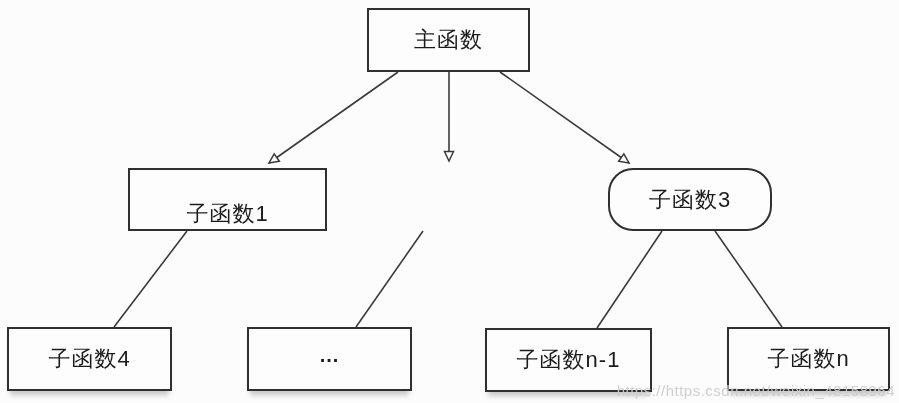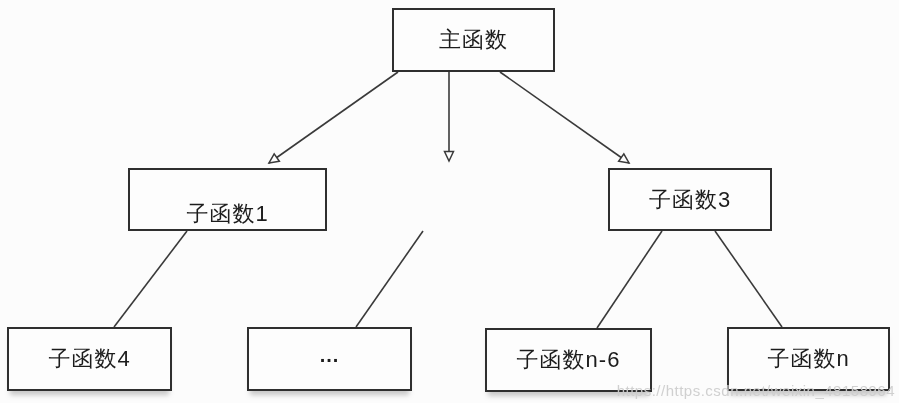--- a/index.html
+++ b/index.html
@@ -72,43 +72,43 @@
       <line x1="398" y1="72" x2="269" y2="163" marker-end="url(#arrowOpen)"></line>
       <line x1="449" y1="72" x2="449" y2="161" marker-end="url(#arrowOpen)"></line>
       <line x1="500" y1="72" x2="629" y2="163" marker-end="url(#arrowOpen)"></line>
       <line x1="187" y1="231" x2="114" y2="327"></line>
       <line x1="423" y1="231" x2="356" y2="327"></line>
       <line x1="662" y1="231" x2="597" y2="328"></line>
       <line x1="715" y1="231" x2="782" y2="327"></line>
     </g>
   </svg>
 
-  <div class="node" style="left:367px; top:8px; width:163px; height:64px;margin-left:25px;">
+  <div class="node" style="left:367px; top:8px; width:163px; height:64px;">
     <span class="node-label">主函数</span>
   </div>
 
   <div class="node" style="left:128px; top:168px; width:199px; height:63px;align-items:flex-end;">
     <span class="node-label">子函数1</span>
   </div>
 
 
-  <div class="node" style="left:608px; top:168px; width:164px; height:63px;">
+  <div class="node" style="left:608px; top:168px; width:164px; height:63px;border-radius:25px;">
     <span class="node-label">子函数3</span>
   </div>
 
   <div class="node shadowed" style="left:7px; top:327px; width:165px; height:64px;">
     <span class="node-label">子函数4</span>
   </div>
 
   <div class="node shadowed" style="left:247px; top:327px; width:165px; height:64px;">
     <span class="node-label dots">...</span>
   </div>
 
   <div class="node shadowed" style="left:485px; top:328px; width:167px; height:64px;">
-    <span class="node-label">子函数n-6</span>
+    <span class="node-label">子函数n-1</span>
   </div>
 
   <div class="node shadowed" style="left:727px; top:327px; width:163px; height:64px;">
     <span class="node-label">子函数n</span>
   </div>
 
   <div class="watermark">https://https.csdn.net/weixin_48158964</div>
 
 </div>
 

